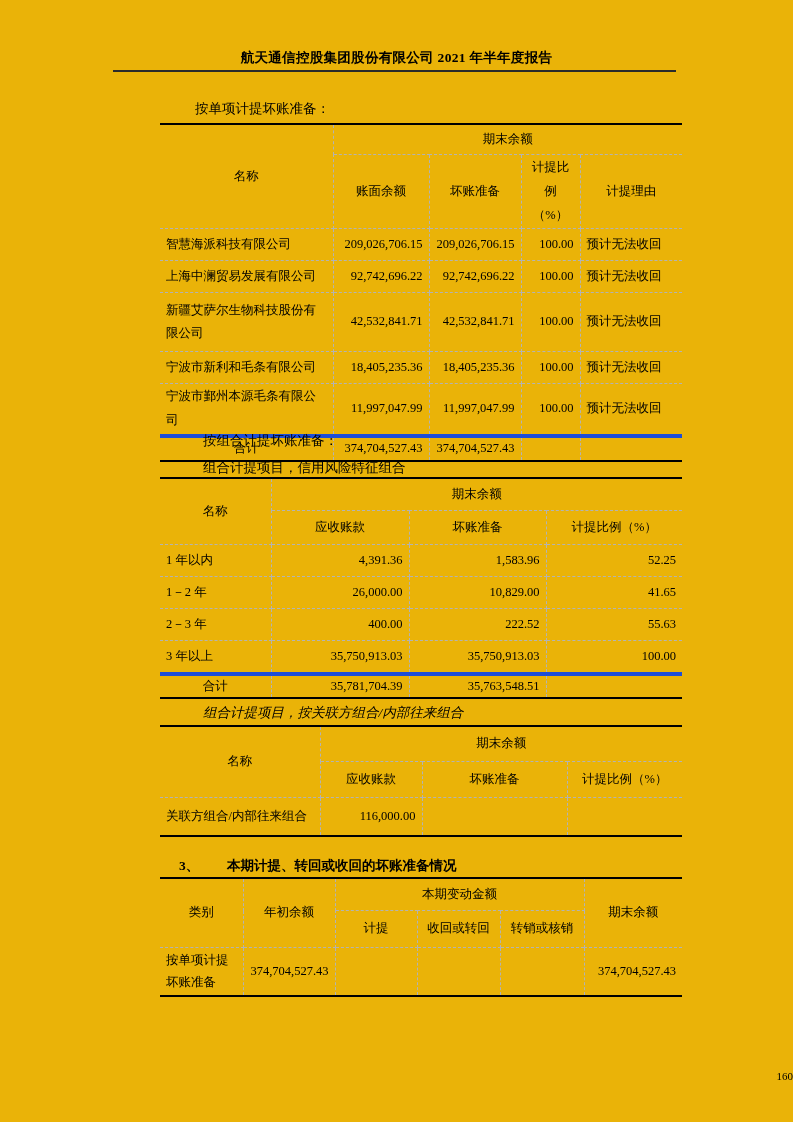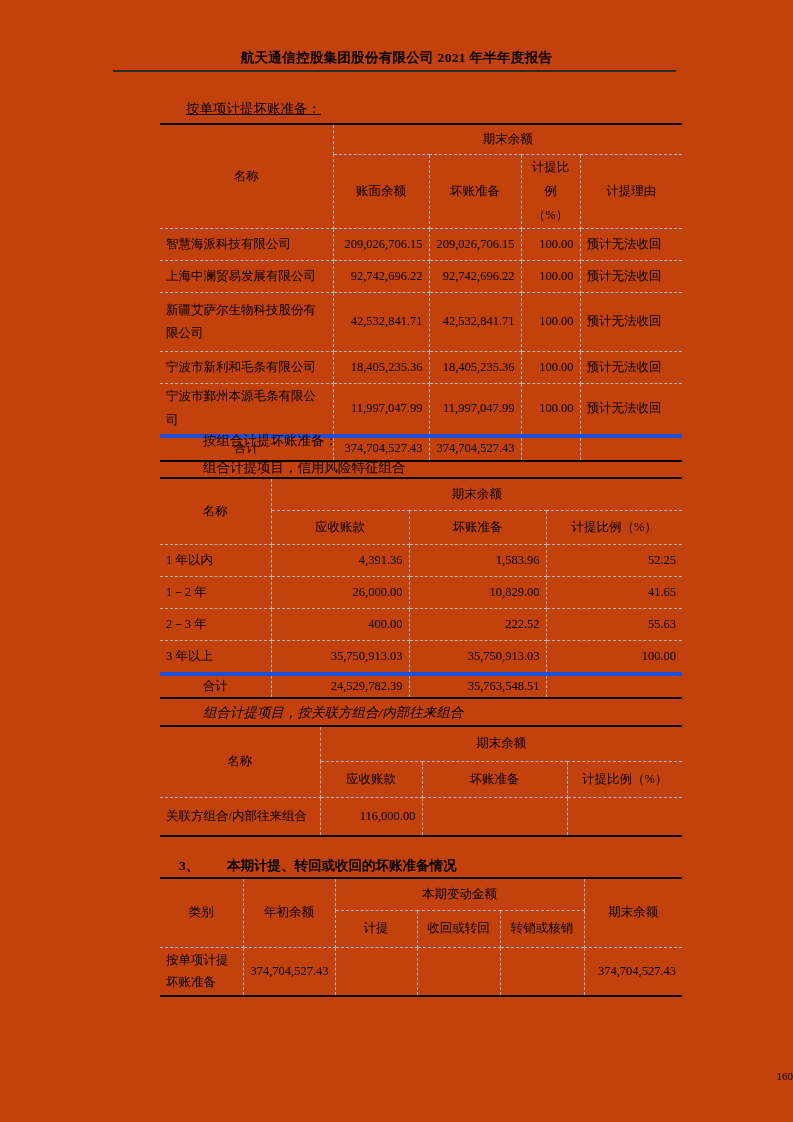--- a/index.html
+++ b/index.html
@@ -1,28 +1,28 @@
 <!DOCTYPE html>
 <html><head>
 <meta charset="utf-8">
 <style>
   html,body { margin:0; padding:0; background:#fff; }
   .page {
-    position:relative; width:793px; height:1122px; background:#c2410c;
+    position:relative; width:793px; height:1122px; background:#eab308;
     font-family:"Liberation Serif","DejaVu Serif",serif; color:#000;
     overflow:hidden;
   }
   .doc-title {
     position:absolute; top:49px; left:0; width:793px;
     text-align:center; font-size:13.5px; font-weight:bold; letter-spacing:0.3px;
   }
   .head-rule { position:absolute; top:70px; left:113px; width:563px; height:2px; background:#2b2b2b; }
 
   .plabel { position:absolute; font-size:13.5px; white-space:nowrap; }
-  .lbl1  { top:100px; left:186px;text-decoration:underline; }
+  .lbl1  { top:100px; left:195px; }
   .lbl2a { top:432px; left:203px; }
   .lbl2b { top:459px; left:203px; }
   .lbl3  { top:704px; left:203px;font-style:italic; }
   .hdg4  { top:857px; left:163px; font-weight:bold; font-size:13.5px;margin-left:16px; }
   .hdg4 .num { display:inline-block; width:40px; }
 
   .tblwrap { position:absolute; left:160px; width:522px; }
   .t1 { top:123px; } .t2 { top:477px; } .t3 { top:725px; } .t4 { top:877px; }
 
   table.tbl {
@@ -174,21 +174,21 @@
         <td class="tr ratio2">55.63</td>
       </tr>
       <tr class="r">
         <td class="tl name-cell">3 年以上</td>
         <td class="tr num">35,750,913.03</td>
         <td class="tr num">35,750,913.03</td>
         <td class="tr ratio2">100.00</td>
       </tr>
       <tr class="total">
         <td class="tc">合计</td>
-        <td class="tr num">24,529,782.39</td>
+        <td class="tr num">35,781,704.39</td>
         <td class="tr num">35,763,548.51</td>
         <td class="tr ratio2"></td>
       </tr>
     </tbody>
       </table>
   </div>
 
   <div class="plabel lbl3">组合计提项目，按关联方组合/内部往来组合</div>
 
   <div class="tblwrap t3">

